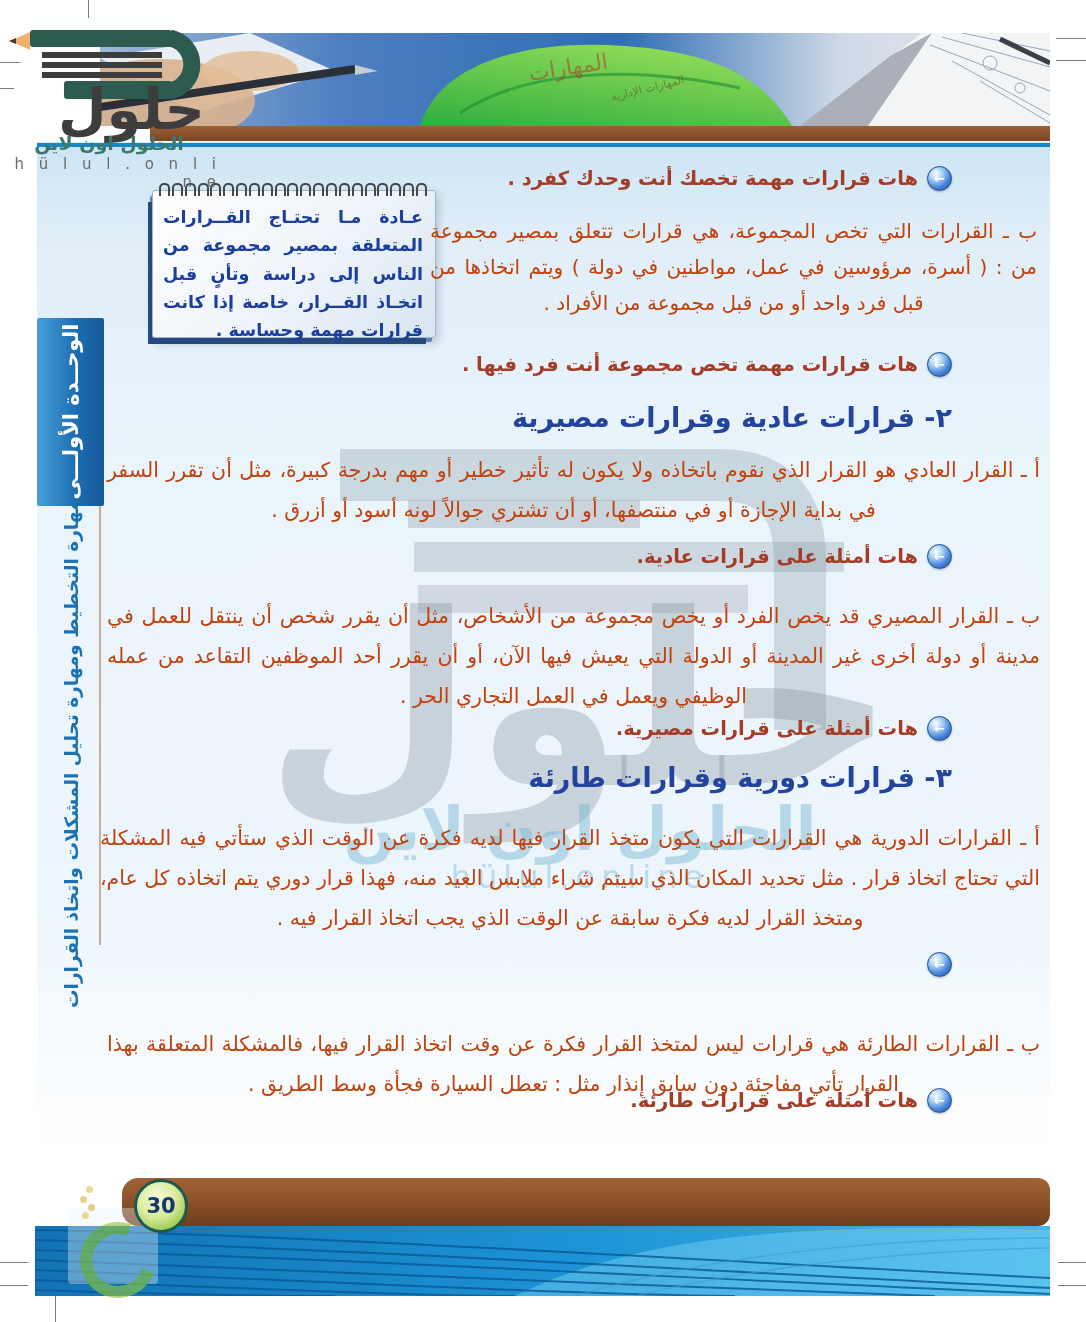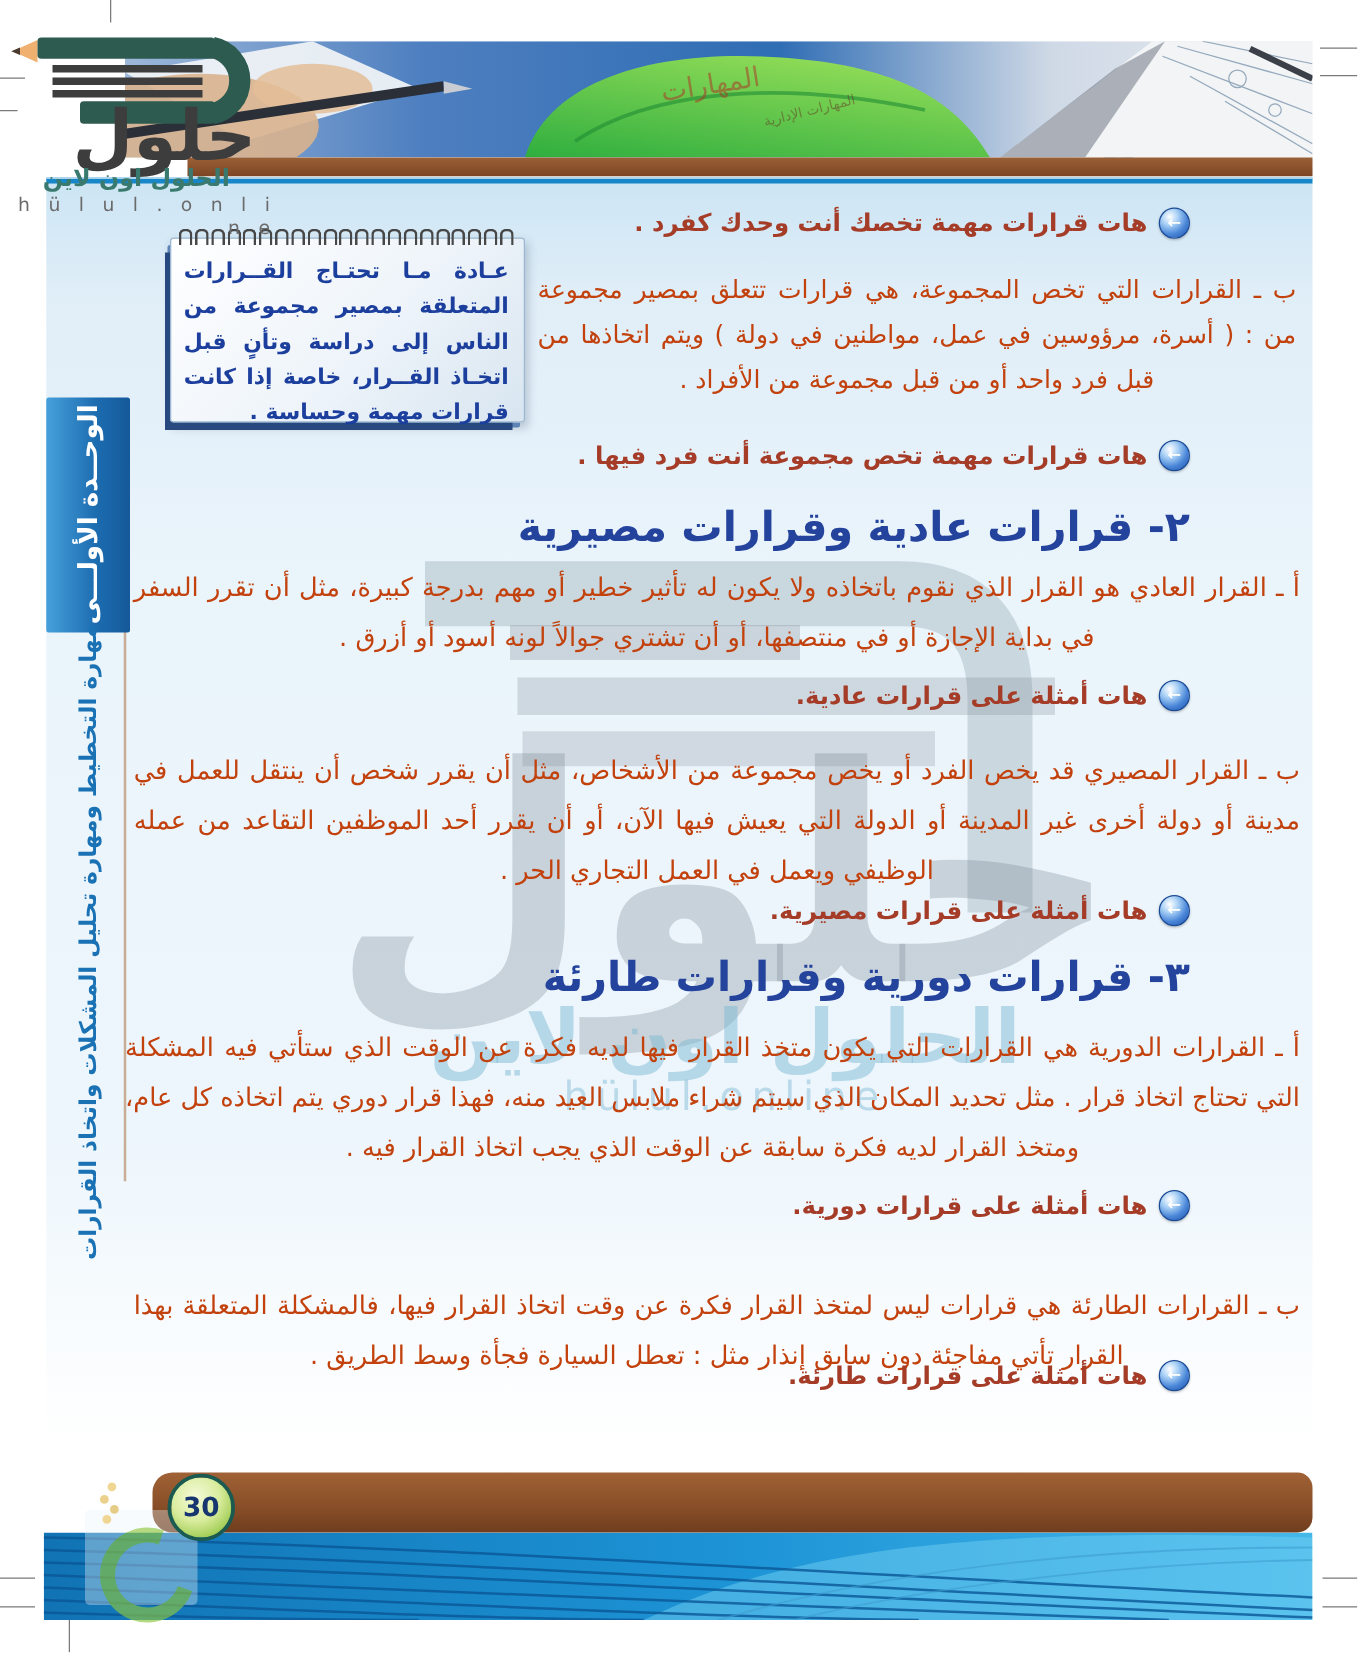--- a/index.html
+++ b/index.html
@@ -20,40 +20,40 @@
   .content-bg{left:37px;top:147px;width:1013px;height:1020px;
       background:linear-gradient(180deg,#cde5f4 0px,#e0eef8 90px,#eaf4fb 320px,#edf6fc 75%,rgba(255,255,255,0) 99%);}
 
   
   .brand{left:6px;top:14px;width:215px;height:170px;z-index:6;}
   .brand-word{position:absolute;left:52px;top:68px;font-size:56px;font-weight:bold;color:#3d3d3d;direction:rtl;line-height:1;}
   .brand-ar{position:absolute;left:8px;top:118px;font-size:19px;font-weight:bold;color:#3a7a6e;direction:rtl;width:190px;text-align:center;}
   .brand-en{position:absolute;left:6px;top:141px;font-size:15px;color:#6b6b6b;letter-spacing:5px;text-align:right;}
 
   
-  .notebox{left:136px;top:190px;width:282px;height:146px;z-index:3;
+  .notebox{left:152px;top:190px;width:282px;height:146px;z-index:3;
       background:linear-gradient(135deg,#ffffff 0%,#eef4fa 55%,#d8e5f0 100%);
       border:1px solid #9db8d0;border-radius:3px;
       box-shadow:-7px 9px 0 -3px #27497f,-3px 5px 0 -1px #5d82b6,2px 4px 8px rgba(40,60,90,.25);}
   .notebox .spiral{position:absolute;left:6px;top:-8px;width:268px;height:14px;display:flex;justify-content:space-between;}
   .notebox .spiral span{width:7px;height:11px;border:2px solid #474747;border-bottom:none;
       border-radius:5px 5px 0 0;background:transparent;}
   .note-text{position:absolute;left:10px;top:12px;width:260px;direction:rtl;text-align:justify;
       color:#1c3f9e;font-weight:bold;font-size:17.5px;line-height:1.62;}
 
   
   .qrow{position:absolute;right:134px;display:flex;direction:rtl;align-items:center;gap:9px;z-index:3;}
   .qicon{width:23px;height:23px;border-radius:50%;flex:0 0 auto;
       background:radial-gradient(circle at 34% 28%,#ffffff,#a8d0f5 30%,#4a86d8 62%,#1d4fa8 100%);
       border:1px solid #1a4a94;display:flex;align-items:center;justify-content:center;
       color:#ffffff;font-size:13px;font-weight:bold;box-shadow:0 1px 2px rgba(0,0,0,.25);}
   .qtext{color:#a53c28;font-weight:bold;font-size:19.5px;white-space:nowrap;}
 
   
-  .sec-h{position:absolute;right:134px;color:#24439c;font-weight:bold;font-size:33px;direction:rtl;z-index:3;white-space:nowrap;}
+  .sec-h{position:absolute;right:134px;color:#24439c;font-weight:bold;font-size:27px;direction:rtl;z-index:3;white-space:nowrap;}
 
   
   .para{position:absolute;direction:rtl;text-align:justify;text-align-last:center;
       color:#c2410c;font-size:20.5px;line-height:40px;z-index:3;
       font-family:"DejaVu Sans","Liberation Serif",sans-serif;}
 
   
   .unit-box{left:37px;top:318px;width:67px;height:188px;z-index:5;
       background:linear-gradient(90deg,#46a0da 0%,#1c6cb0 60%,#15599a 100%);border-radius:2px;}
   .unit-box span{position:absolute;left:-60px;top:60px;width:188px;height:67px;line-height:67px;
@@ -230,21 +230,20 @@
     <span class="qicon">←</span>
     <span class="qtext">هات أمثلة على قرارات مصيرية.</span>
   </div>
 
   <div class="sec-h" style="top:762px;">٣- قرارات دورية وقرارات طارئة</div>
 
   <div class="para" style="left:100px;top:818px;width:940px;">أ ـ القرارات الدورية هي القرارات التي يكون متخذ القرار فيها لديه فكرة عن الوقت الذي ستأتي فيه المشكلة التي تحتاج اتخاذ قرار . مثل تحديد المكان الذي سيتم شراء ملابس العيد منه، فهذا قرار دوري يتم اتخاذه كل عام، ومتخذ القرار لديه فكرة سابقة عن الوقت الذي يجب اتخاذ القرار فيه .</div>
 
   <div class="qrow" style="top:952px;">
     <span class="qicon">←</span>
-    <span class="qtext">هات أمثلة على قرارات دورية.</span>
   </div>
 
   <div class="para" style="left:107px;top:980px;width:933px;margin-top:44px;">ب ـ القرارات الطارئة هي قرارات ليس لمتخذ القرار فكرة عن وقت اتخاذ القرار فيها، فالمشكلة المتعلقة بهذا القرار تأتي مفاجئة دون سابق إنذار مثل : تعطل السيارة فجأة وسط الطريق .</div>
 
   <div class="qrow" style="top:1088px;">
     <span class="qicon">←</span>
     <span class="qtext">هات أمثلة على قرارات طارئة.</span>
   </div>
 
   <div class="abs footer-bar"></div>

